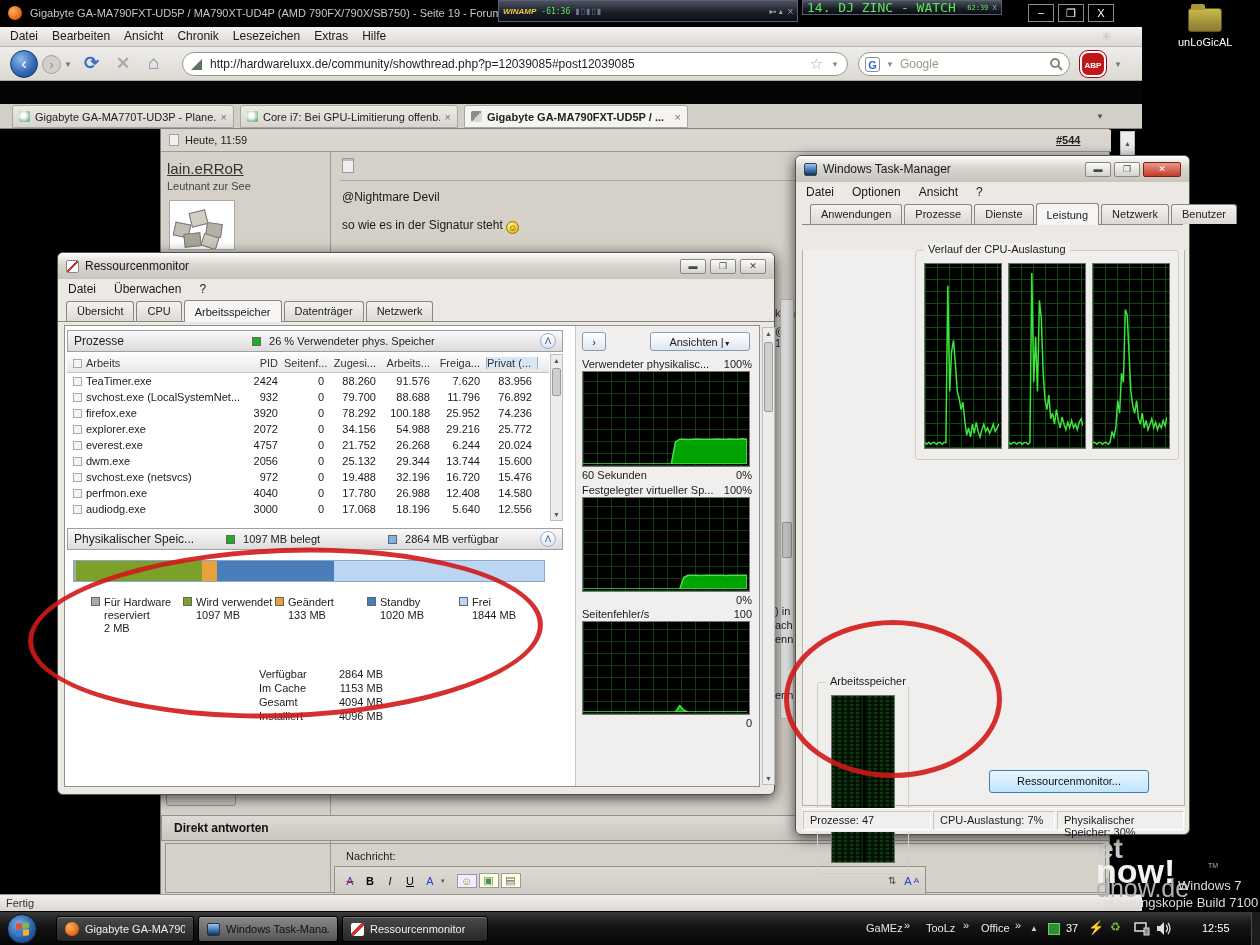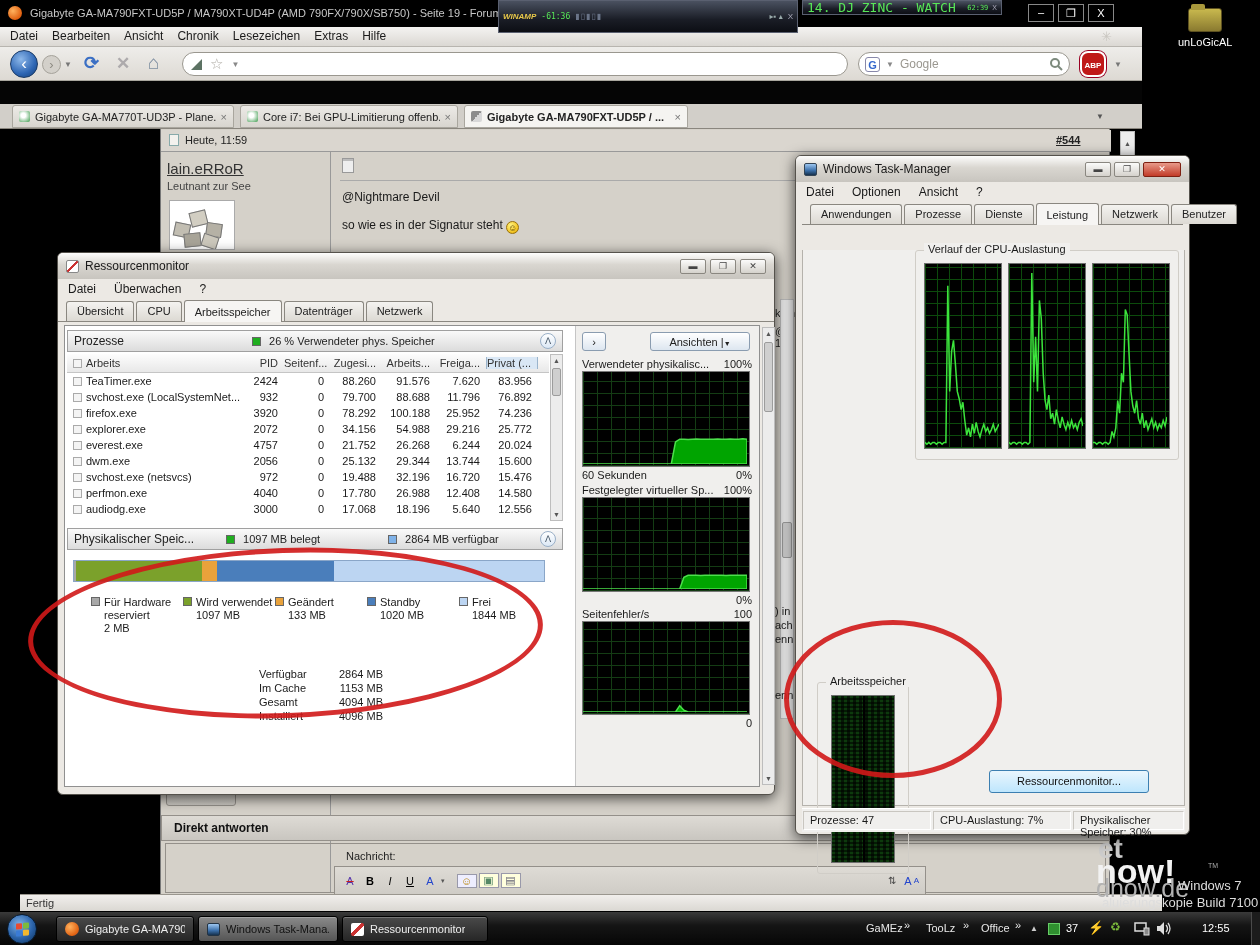--- a/index.html
+++ b/index.html
@@ -138,20 +138,21 @@
 
     <div class="abs ff-nav" style="left:0; top:47px; width:1142px; height:34px;">
       <span class="abs" style="left:10px; top:3px; width:28px; height:28px; border-radius:50%; background:radial-gradient(circle at 38% 32%, #8db8ea, #2e66b4 60%, #123c74); border:1px solid #1a3a66; color:#fff; text-align:center; font-size:17px; line-height:26px;">‹</span>
       <span class="abs" style="left:42px; top:8px; width:19px; height:19px; border-radius:50%; background:#d3d0ca; border:1px solid #a5a29a; color:#8d8a82; text-align:center; font-size:13px; line-height:17px;">›</span>
       <span class="abs" style="left:64px; top:13px; color:#777; font-size:8px;">▼</span>
       <span class="abs" style="left:84px; top:5px; color:#3b6fc4; font-size:18px; font-weight:bold;">⟳</span>
       <span class="abs" style="left:116px; top:6px; color:#adaaac; font-size:17px; font-weight:bold;">✕</span>
       <span class="abs" style="left:148px; top:5px; color:#7d8da0; font-size:19px;">⌂</span>
       <div class="abs pill" style="left:182px; top:5px; width:666px; height:24px; padding:0 8px; gap:8px;">
         <span style="width:0; height:0; border-left:11px solid transparent; border-bottom:11px solid #5c7263;"></span>
+        <span style="flex:1; overflow:hidden; white-space:nowrap;">http://hardwareluxx.de/community/showthread.php?p=12039085#post12039085</span>
         <span style="color:#b0ada6; font-size:15px;">☆</span>
         <span style="color:#888; font-size:8px;">▼</span>
       </div>
       <div class="abs pill" style="left:858px; top:5px; width:212px; height:24px; padding:0 6px; gap:6px;">
         <span style="width:15px; height:15px; border:1px solid #88a; border-radius:3px; color:#36c; font-size:11px; font-weight:bold; text-align:center; line-height:14px;">G</span>
         <span style="color:#888; font-size:8px;">▼</span>
         <span style="flex:1; color:#9a978f;">Google</span>
         <svg width="14" height="14" viewBox="0 0 14 14">
             <circle cx="6" cy="6" r="4" fill="none" stroke="#7d8a7d" stroke-width="2"></circle>
             <line x1="9" y1="9" x2="13" y2="13" stroke="#7d8a7d" stroke-width="2"></line>
@@ -246,26 +247,26 @@
             </div>
           </div>
         </div>
       </div>
 
       <div class="abs sbar" style="left:1120px; top:2px; width:15px; height:26px;">
           <div class="sarr" style="line-height:24px;">▲</div>
         </div>
     </div>
 
-    <div class="abs" style="left:0; top:894px; width:1142px; height:18px; background:linear-gradient(#f1efec,#d9d6d1); border-top:1px solid #9a968e;margin-left:20px;">
+    <div class="abs" style="left:0; top:894px; width:1142px; height:18px; background:linear-gradient(#f1efec,#d9d6d1); border-top:1px solid #9a968e;">
       <span class="abs" style="left:6px; top:2px; font-size:11px; color:#333;">Fertig</span>
     </div>
   </div>
 
-  <div class="abs wa" style="left:498px; top:0; width:300px; height:33px; padding:0 4px; gap:5px;">
+  <div class="abs wa" style="left:498px; top:0; width:300px; height:22px; padding:0 4px; gap:5px;">
     <span style="color:#e8c84a; font-weight:bold; font-style:italic;">WINAMP</span>
     <span class="grn">-61:36</span>
     <span style="letter-spacing:1px; color:#6a7488;">▮▯▮▯▮</span>
     <span style="margin-left:auto; color:#9aa;">▸▪ ▴</span>
     <span style="color:#aab;">X</span>
   </div>
   <div class="abs wa" style="left:802px; top:0; width:200px; height:15px; padding:0 4px; gap:4px;">
     <span class="grn" style="flex:1; overflow:hidden; white-space:nowrap; font-size:13px;">14. DJ ZINC - WATCH THE RIDE</span>
     <span class="grn" style="font-size:7px;">62:39</span>
     <span style="color:#aab; font-size:7px;">X</span>
@@ -574,21 +575,21 @@
         <div class="abs led" style="left:13px; top:12px; width:64px; height:168px;">
           
           
         </div>
       </div>
 
       <div class="abs resmon-btn" style="left:186px; top:520px; width:160px; height:23px;">Ressourcenmonitor...</div>
     </div>
     <div class="tm-status" style="left:6px; top:652px; width:383px; height:24px;">
       <span class="tm-cell" style="width:128px;">Prozesse: 47</span>
-      <span class="tm-cell" style="width:138px;">CPU-Auslastung: 7%</span>
+      <span class="tm-cell" style="width:122px;">CPU-Auslastung: 7%</span>
       <span class="tm-cell" style="flex:1;">Physikalischer Speicher: 30%</span>
     </div>
   </div>
 
   <div class="abs redmark" style="left:28px; top:548px; width:515px; height:170px; transform:rotate(-2deg);"></div>
   <div class="abs redmark" style="left:784px; top:620px; width:218px; height:158px;"></div>
 
   <div class="abs taskbar" style="left:0; top:911px; width:1260px; height:34px;">
     <div class="abs orb" style="left:7px; top:2px;">
       <span class="flag">

